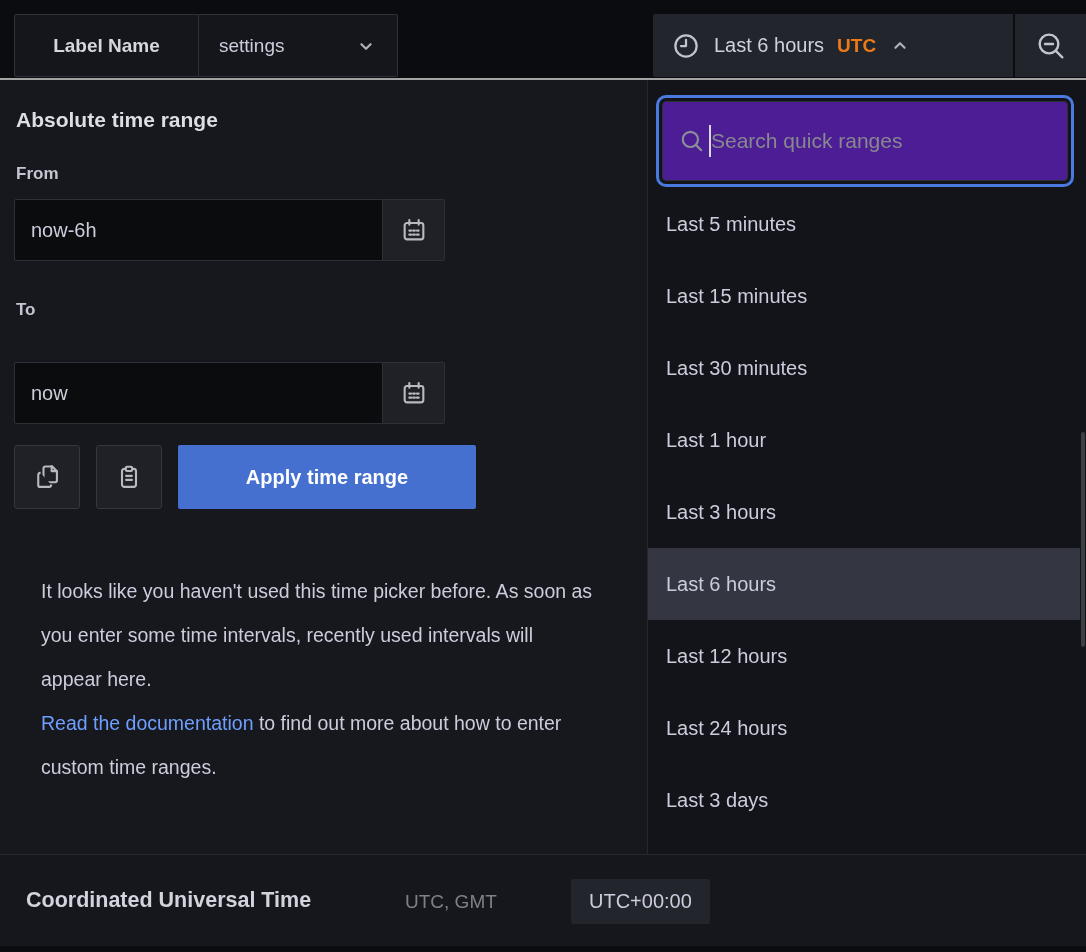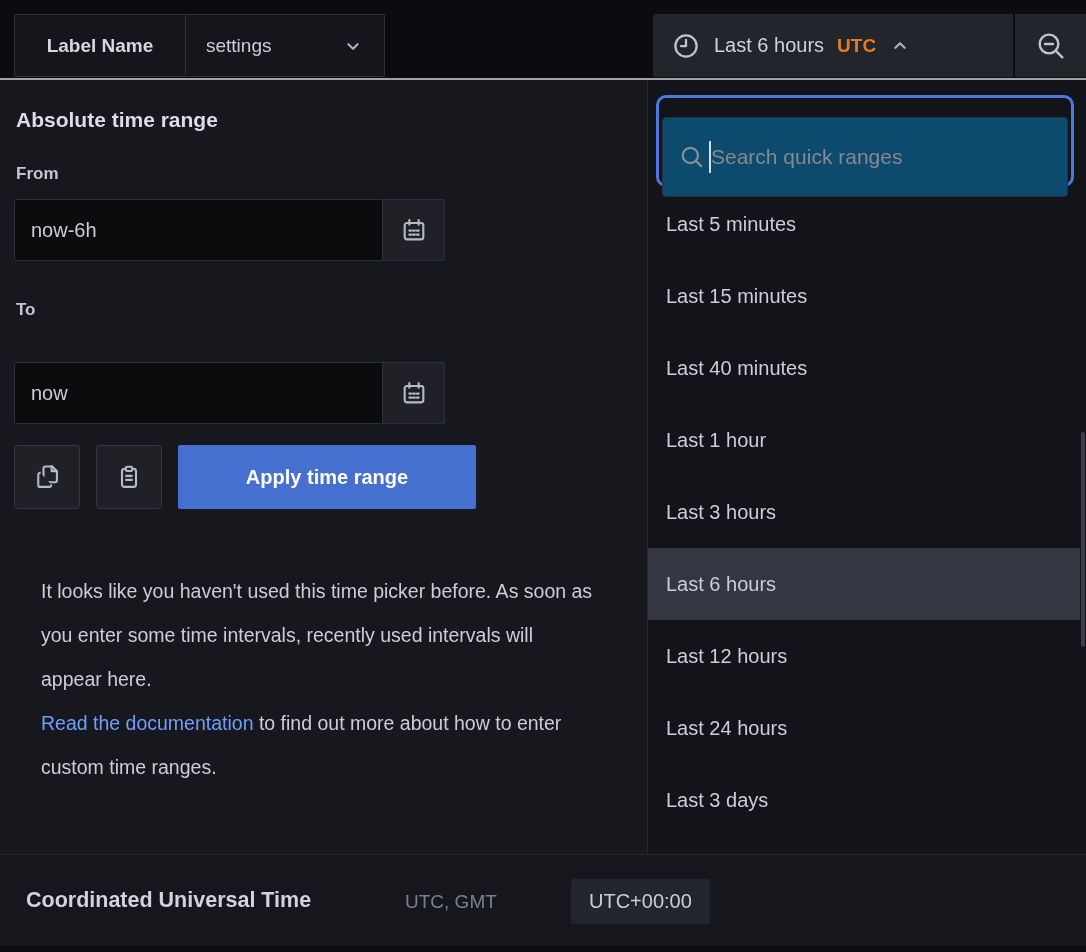--- a/index.html
+++ b/index.html
@@ -10,21 +10,21 @@
     font-family: "Liberation Sans", sans-serif;
     color: #ccccdc;
     overflow: hidden;
   }
   svg { display:block; }
 
   
   .topbar { position:absolute; top:0; left:0; width:100%; height:78px; background:#0b0c0f; }
   .query-group { position:absolute; left:14px; top:14px; height:63px; display:flex; }
   .label-name-box {
-    width:172px; background:#15161b; border:1px solid #2e3138;
+    width:185px; background:#15161b; border:1px solid #2e3138;
     border-radius:2px 0 0 2px; display:flex; align-items:center; justify-content:center;
     font-size:19px; font-weight:600; color:#d5d6e0;
   }
   .select-box {
     width:199px; background:#15161b; border:1px solid #2e3138; border-left:none;
     border-radius:0 2px 2px 0; display:flex; align-items:center; justify-content:space-between;
     padding:0 20px; font-size:19px; font-weight:500; cursor:pointer;
   }
   .picker-controls { position:absolute; right:0; top:14px; height:63px; display:flex; }
   .time-btn {
@@ -71,22 +71,22 @@
   }
   .history-note { position:absolute; left:41px; top:489px; width:552px; font-size:19.5px; line-height:44px; color:#ccccdc; }
   .history-note a { color:#6e9fff; text-decoration:none; cursor:pointer; }
 
   
   .search-ring {
     position:absolute; left:8px; top:15px; width:418px; height:92px;
     border:3px solid #4a7ae0; border-radius:10px; padding:3px;
   }
   .search-inner {
-    width:100%; height:100%; background:#0c4a6e; border:1px solid #2c3037; border-radius:4px;
-    display:flex; align-items:center; padding:0 16px; gap:0; position:relative;margin-top:16px;
+    width:100%; height:100%; background:#4c1d95; border:1px solid #2c3037; border-radius:4px;
+    display:flex; align-items:center; padding:0 16px; gap:0; position:relative;
   }
   .search-inner input {
     flex:1; min-width:0; background:transparent; border:none; outline:none;
     color:#ccccdc; font-size:21px; font-family:"Liberation Sans",sans-serif;
   }
   .search-inner input::placeholder { color:#87898f; opacity:1; }
   .caret { width:2px; height:32px; background:#d8d9e0; margin-left:4px; }
   .qr-list { position:absolute; left:0; top:108px; width:100%; }
   .qr-item {
     width:calc(100% - 6px); height:72px; display:flex; align-items:center;
@@ -246,21 +246,21 @@
             </svg>
         </span>
         <span class="caret"></span>
         <input type="text" placeholder="Search quick ranges" style="">
       </div>
     </div>
 
     <div class="qr-list">
       <div class="qr-item">Last 5 minutes</div>
       <div class="qr-item">Last 15 minutes</div>
-      <div class="qr-item">Last 40 minutes</div>
+      <div class="qr-item">Last 30 minutes</div>
       <div class="qr-item">Last 1 hour</div>
       <div class="qr-item">Last 3 hours</div>
       <div class="qr-item selected">Last 6 hours</div>
       <div class="qr-item">Last 12 hours</div>
       <div class="qr-item">Last 24 hours</div>
       <div class="qr-item">Last 3 days</div>
     </div>
 
     <div class="scroll-thumb"></div>
   </div>

